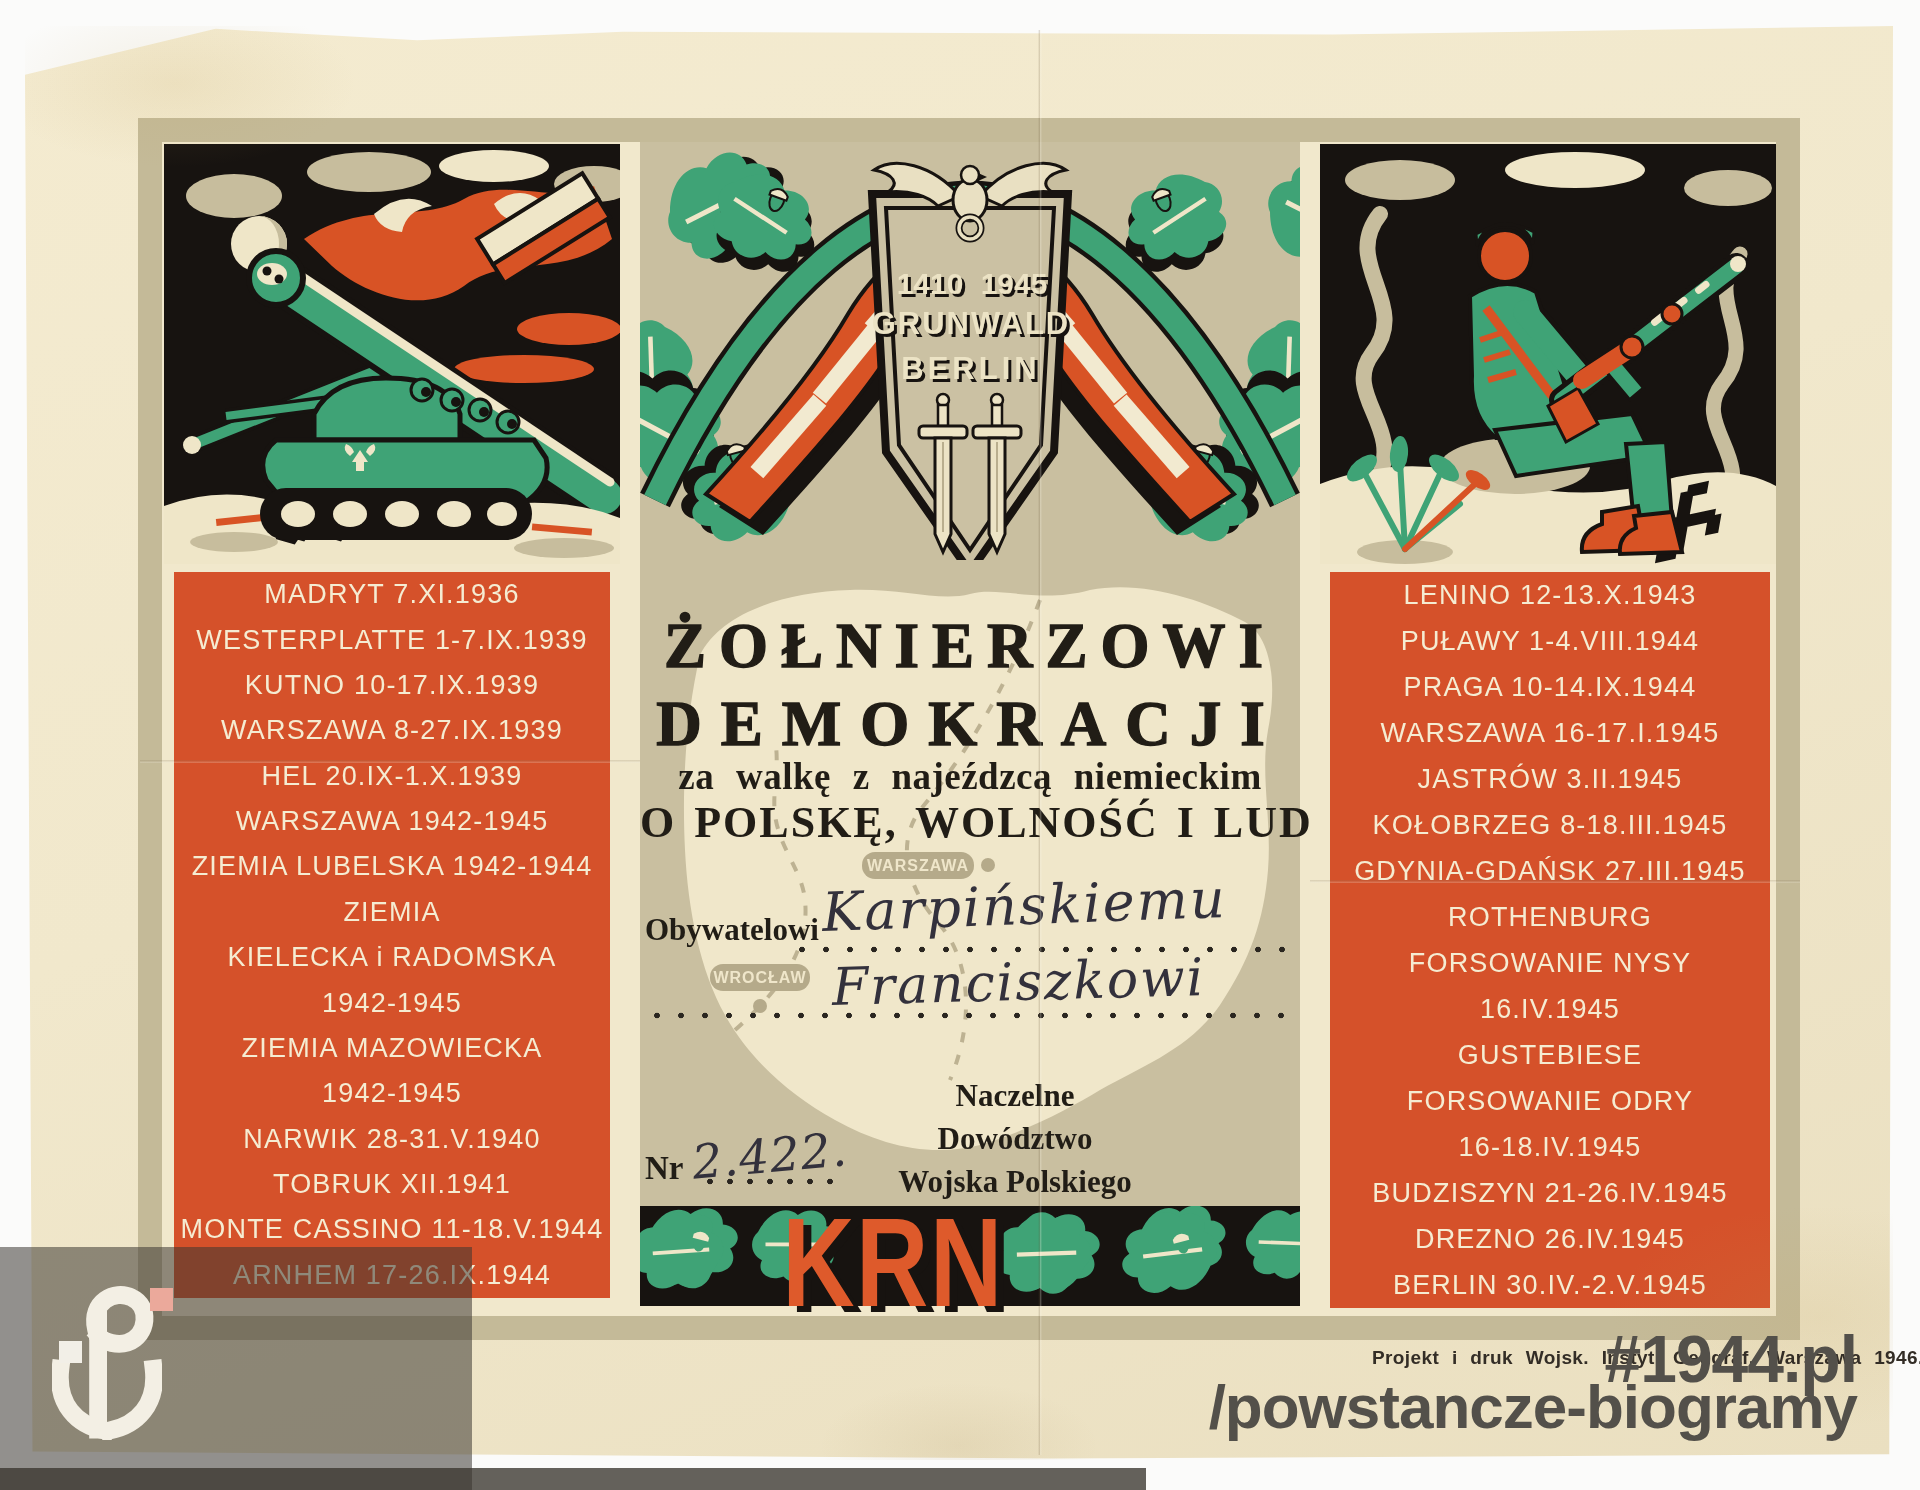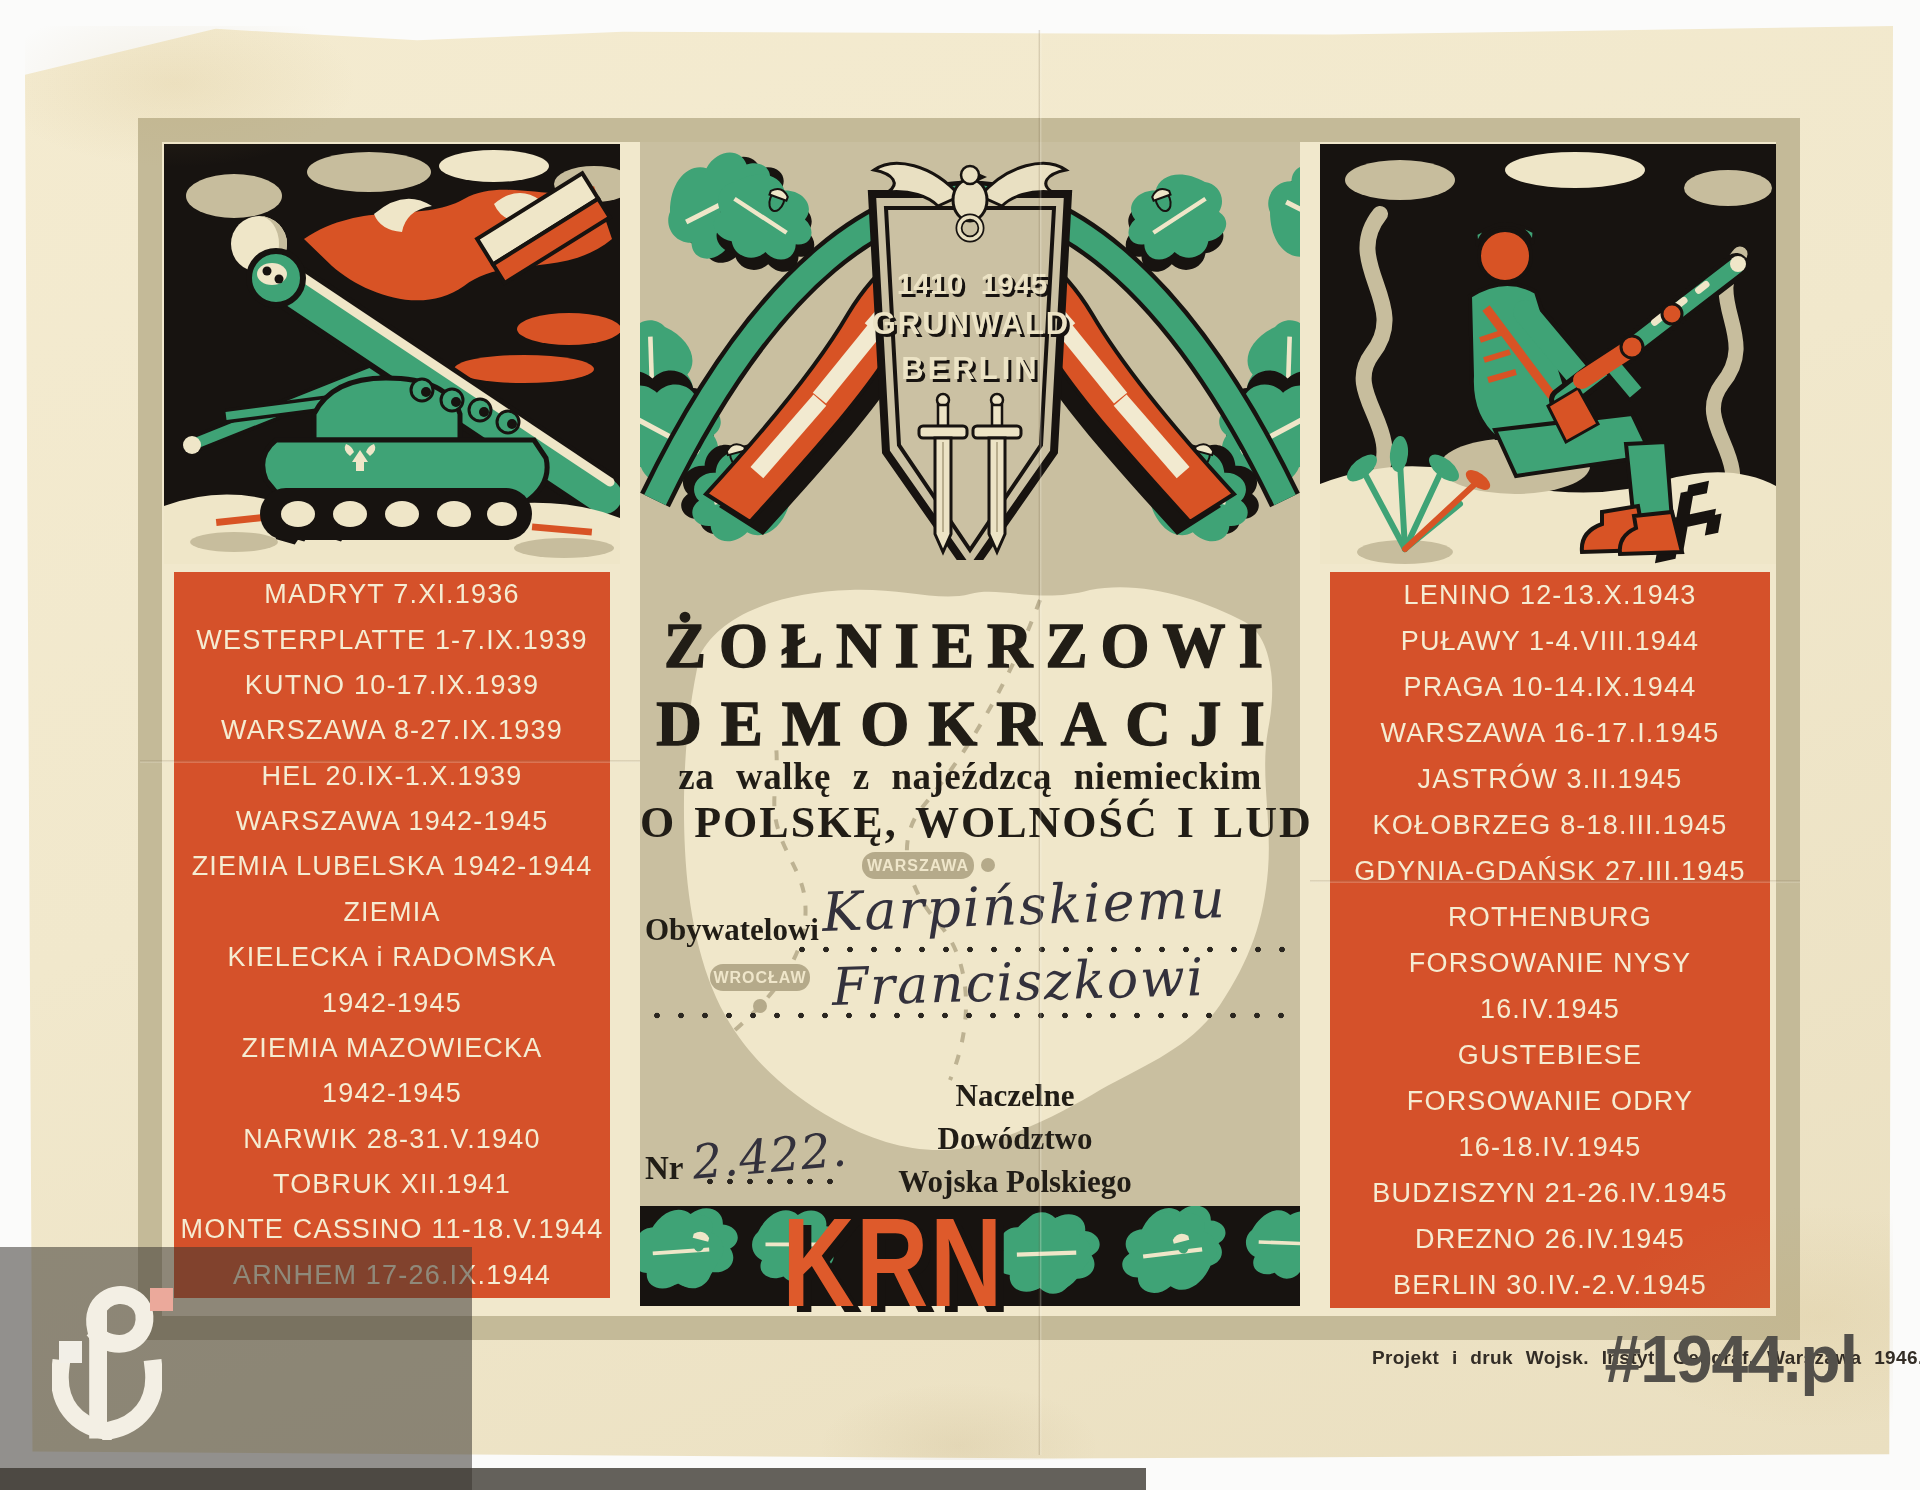--- a/index.html
+++ b/index.html
@@ -418,14 +418,15 @@
         <path d="M8,80 C4,114 24,134 50,139"></path>
         <path d="M97,80 C101,114 81,134 55,139"></path>
       </g>
     </svg>
     <div class="abs" style="left:150px;top:41px;width:23px;height:23px;background:#eba99b;"></div>
     <div class="abs" style="left:59px;top:94px;width:23px;height:22px;background:#f2efe7;"></div>
 
   </div>
 
   <div class="site-tag" style="top:1326px;font-size:66px;">#1944.pl</div>
+  <div class="site-tag" style="top:1376px;font-size:62px;">/powstancze-biogramy</div>
 
 </div>
 
 </body></html>

